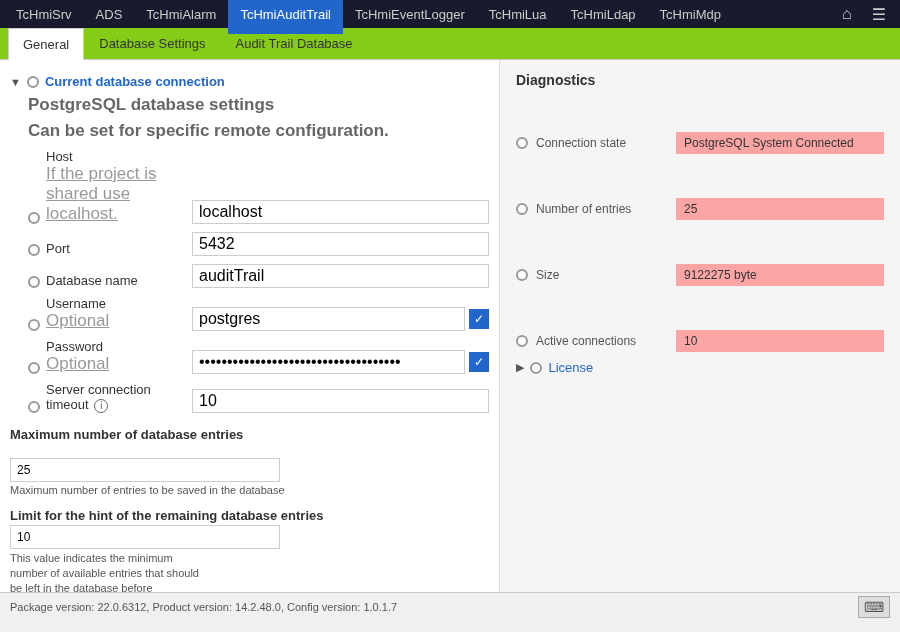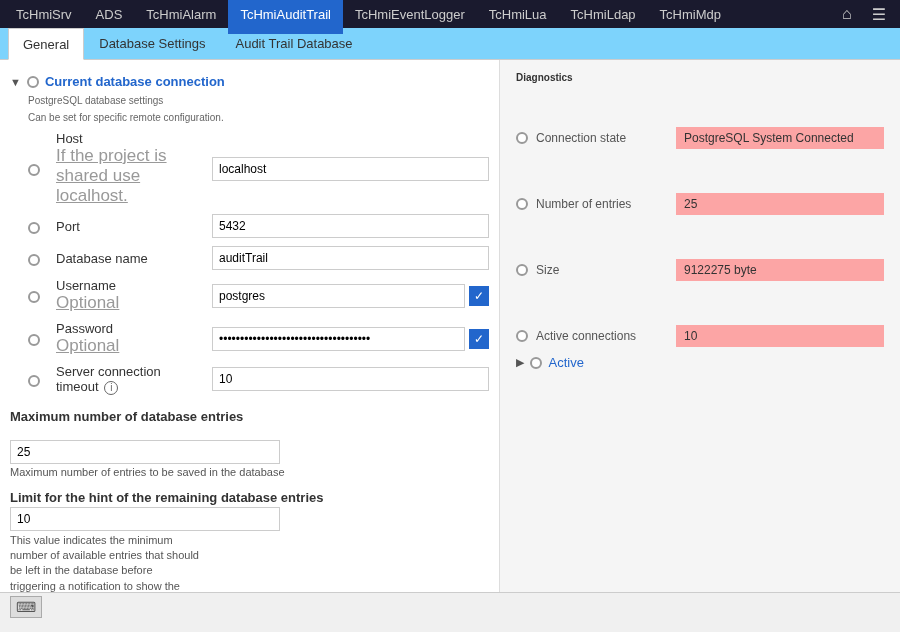--- a/index.html
+++ b/index.html
@@ -30,21 +30,21 @@
       padding: 0 10px;
       height: 40px;
       display: flex;
       align-items: center;
       cursor: pointer;
       font-size: 16px;
     }
 
     
     .tab-bar {
-      background: #7dd3fc;
+      background: #84cc16;
       border-bottom: 1px solid #ccc;
       display: flex;
       align-items: center;
       padding: 0 8px;
       height: 32px;
     }
     .tab-bar .tab {
       padding: 0 14px;
       height: 32px;
       display: flex;
@@ -98,30 +98,31 @@
       display: inline-block;
       flex-shrink: 0;
     }
     .section-header .section-title {
       color: #2266cc;
       font-weight: bold;
       font-size: 13px;
     }
     .section-desc {
       padding: 2px 10px 4px 28px;
-      font-size: 10px;
+      font-size: 17px;
       color: #666;
+      font-weight: bold;
     }
 
     
     .form-row {
       display: flex;
-      align-items: center;
+      align-items: flex-end;
       padding: 4px 10px 4px 28px;
-      gap: 16px;
+      gap: 6px;
     }
     .form-row .row-radio {
       width: 12px;
       height: 12px;
       border-radius: 50%;
       border: 2px solid #999;
       background: white;
       display: inline-block;
       flex-shrink: 0;
       margin-top: 3px;
@@ -145,21 +146,21 @@
       flex: 1;
       display: flex;
       align-items: center;
       gap: 4px;
     }
     .form-input {
       width: 100%;
       height: 24px;
       border: 1px solid #ccc;
       padding: 2px 6px;
-      font-size: 12px;
+      font-size: 16px;
       background: white;
       outline: none;
     }
 
     .checkbox-icon {
       width: 20px;
       height: 20px;
       background: #2266cc;
       display: flex;
       align-items: center;
@@ -247,21 +248,21 @@
 
     
     .right-panel {
       flex: 1;
       padding: 12px 16px;
       background: #f5f5f5;
       overflow-y: auto;
     }
 
     .diagnostics-title {
-      font-size: 10px;
+      font-size: 14px;
       font-weight: bold;
       color: #333;
       margin-bottom: 11px;
     }
     .diag-row {
       display: flex;
       align-items: center;
       margin-bottom: 4px;
       margin-top: 44px;
     }
@@ -490,21 +491,22 @@
     </div>
     <div class="diag-row">
       <div class="diag-radio"></div>
       <div class="diag-label">Active connections</div>
       <div class="diag-value">10</div>
     </div>
 
     <div class="license-row">
       <span class="license-arrow">▶</span>
       <div class="license-radio"></div>
-      <a class="license-link" href="#">Active</a>
+      <a class="license-link" href="#">License</a>
     </div>
 
   </div>
 </div>
 
 <div class="footer">
+  <span>Package version: 22.0.6312, Product version: 14.2.48.0, Config version: 1.0.1.7</span>
   <div class="footer-icon">⌨</div>
 </div>
 
 </body></html>

